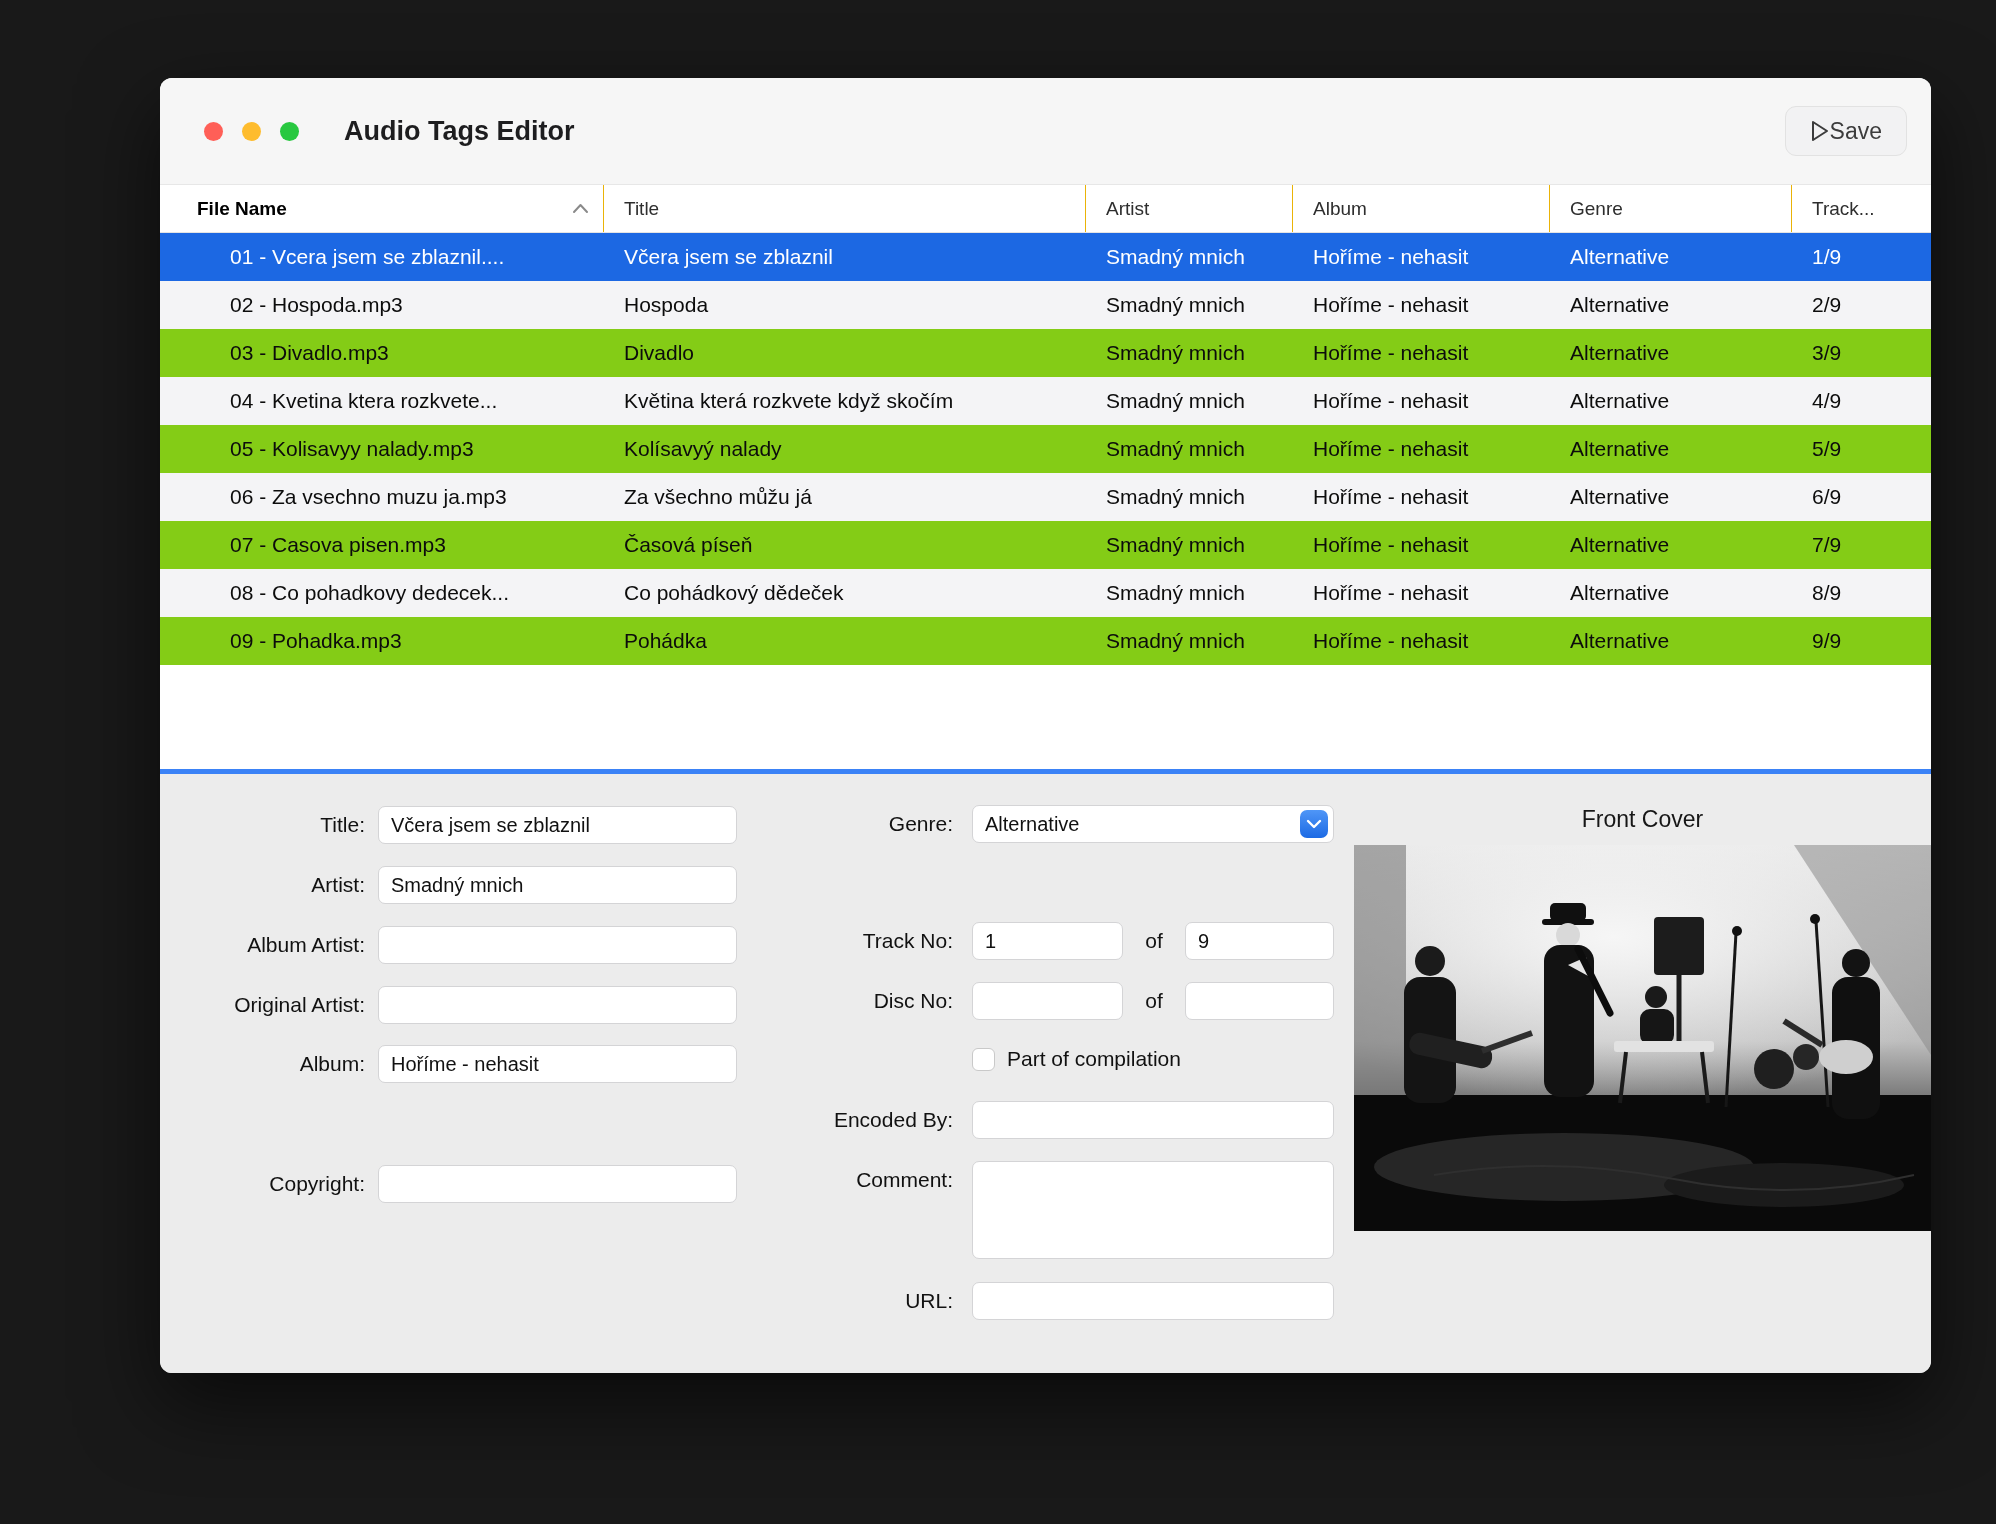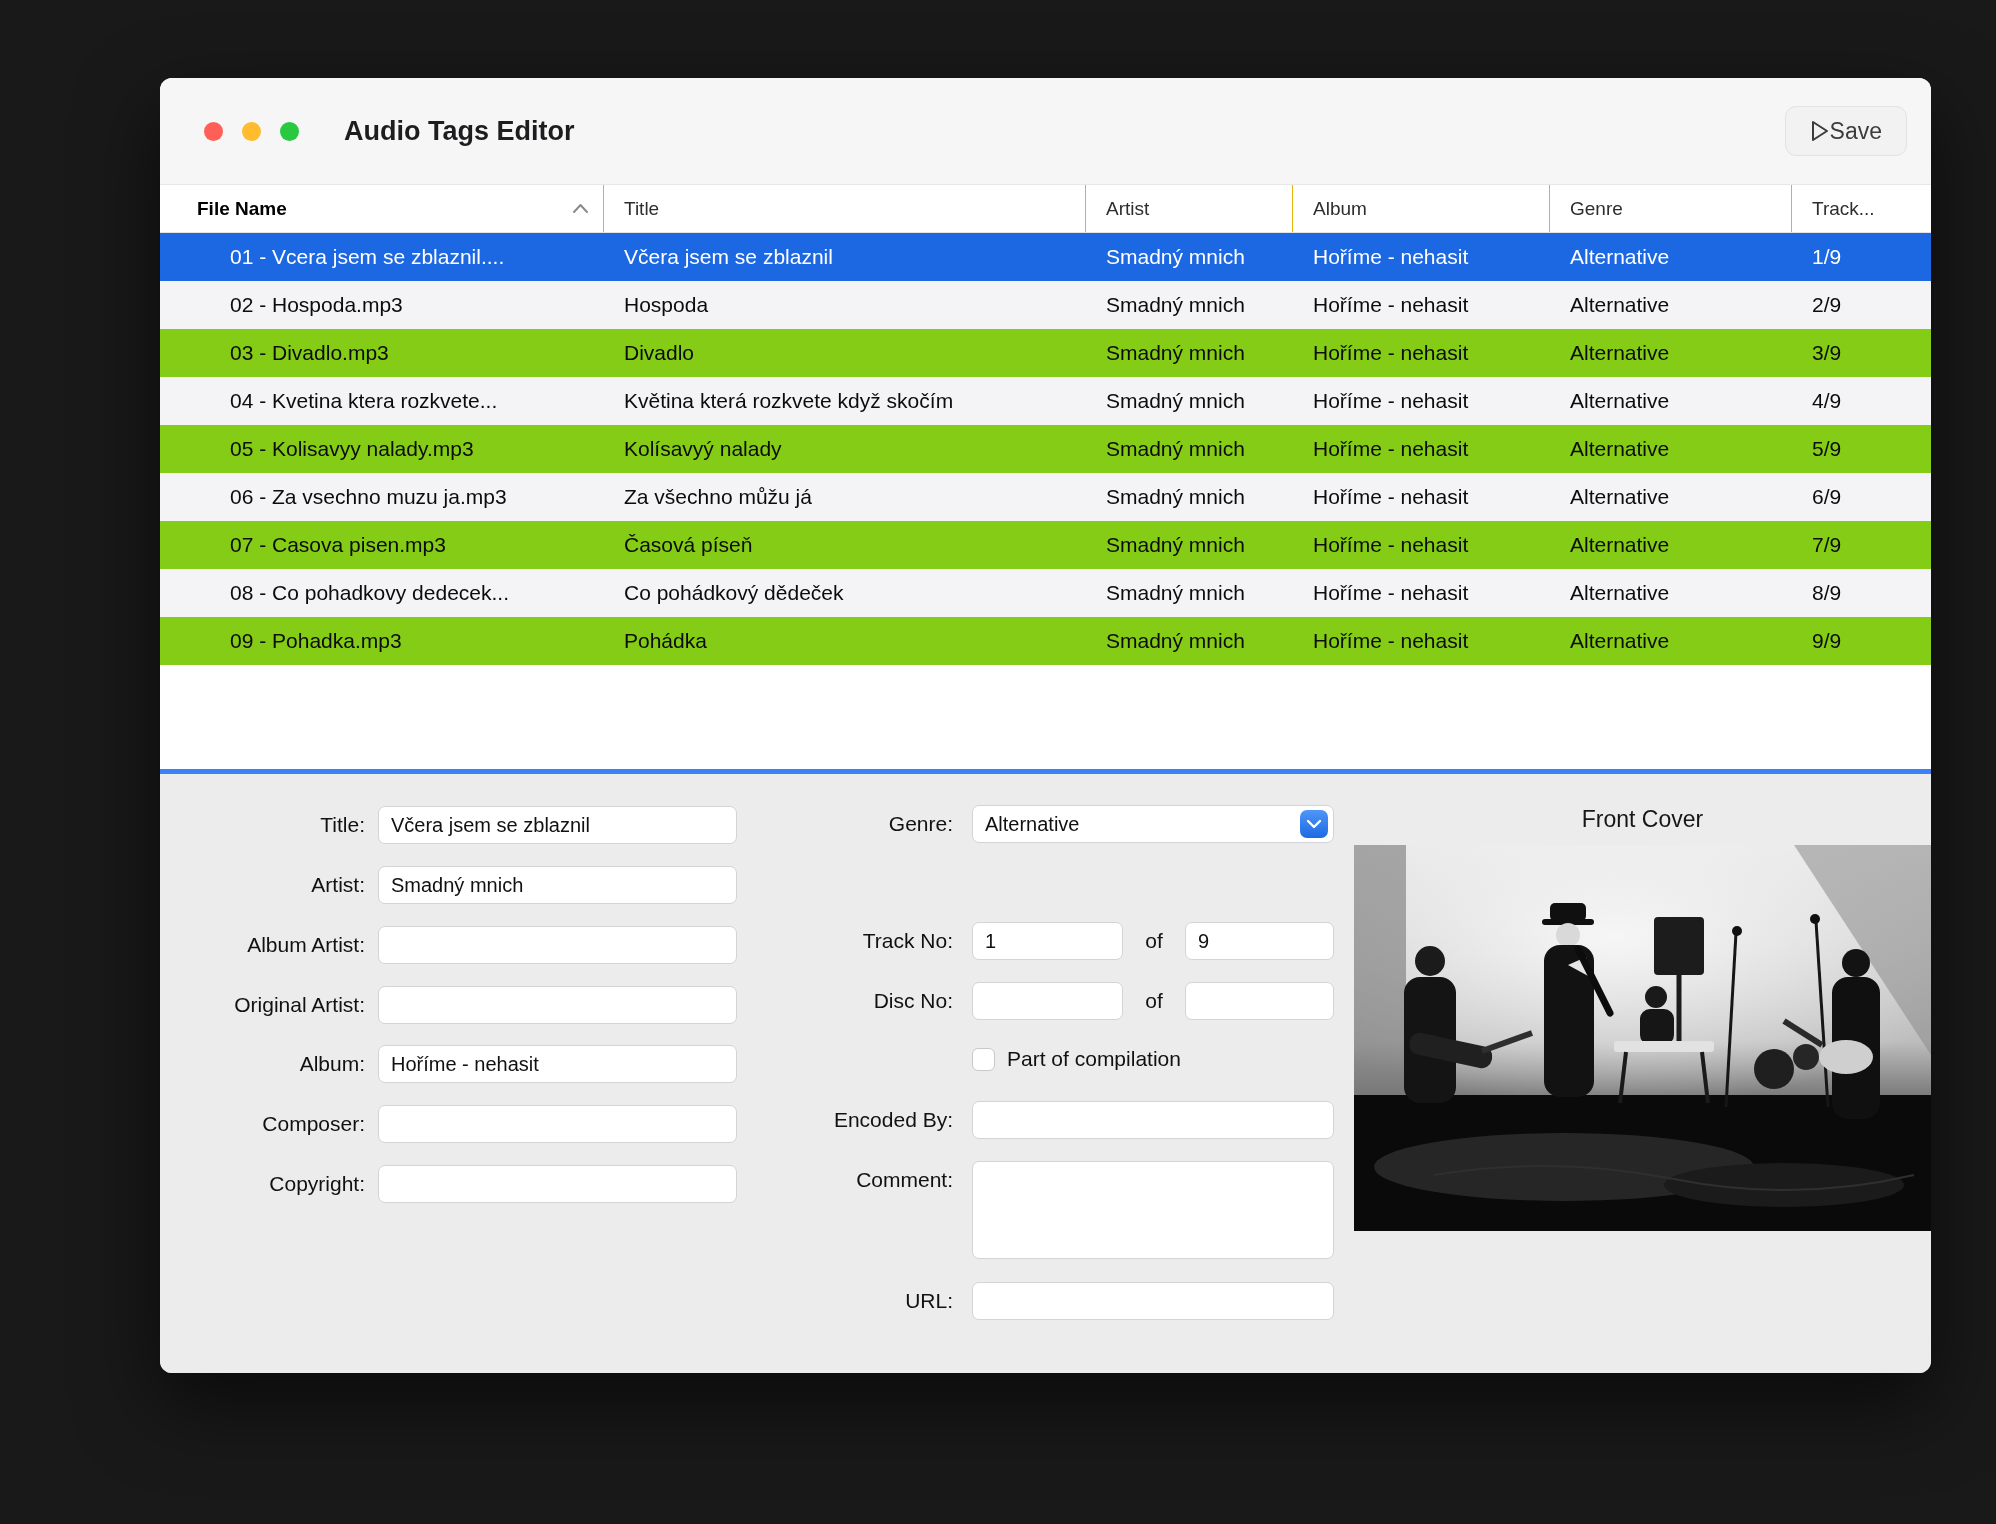--- a/index.html
+++ b/index.html
@@ -233,24 +233,20 @@
       <div class="flabel">Album Artist:</div>
       <input class="tf" type="text" value="" style="">
     </div>
     <div class="frow" style="left:0; top:212px;">
       <div class="flabel">Original Artist:</div>
       <input class="tf" type="text" value="" style="">
     </div>
     <div class="frow" style="left:0; top:271px;">
       <div class="flabel">Album:</div>
       <input class="tf" type="text" value="Hoříme - nehasit" style="">
-    </div>
-    <div class="frow" style="left:0; top:331px;">
-      <div class="flabel">Composer:</div>
-      <input class="tf" type="text" value="" style="">
     </div>
     <div class="frow" style="left:0; top:391px;">
       <div class="flabel">Copyright:</div>
       <input class="tf" type="text" value="" style="">
     </div>
 
     <div class="frow" style="left:560px; top:31px;">
       <div class="mlabel">Genre:</div>
       <div class="popup">
         <span>Alternative</span>

